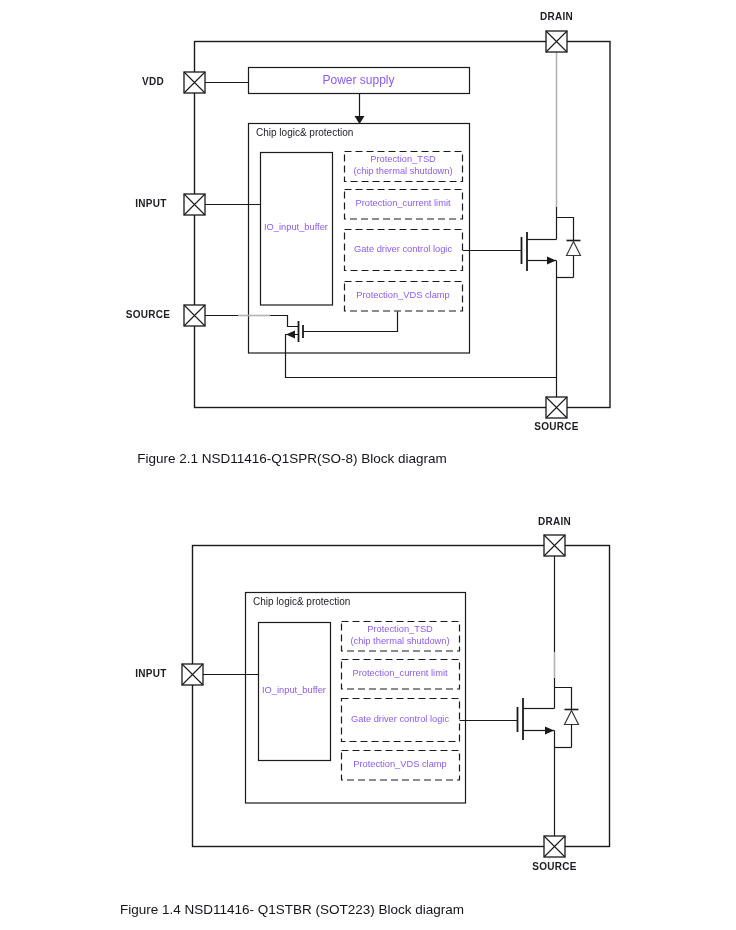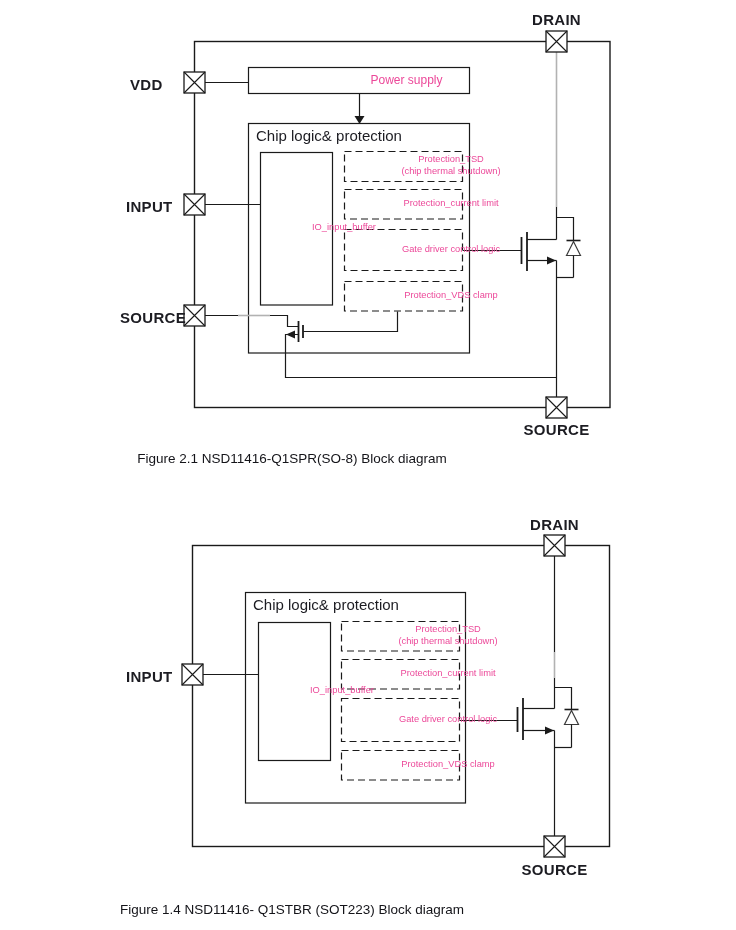--- a/index.html
+++ b/index.html
@@ -1,26 +1,26 @@
 <!DOCTYPE html>
 <html><head>
 <meta charset="utf-8">
 <style>
   html,body{margin:0;padding:0;background:#ffffff;}
   .page{position:relative;width:736px;height:930px;background:#ffffff;overflow:hidden;
         font-family:"Liberation Sans",sans-serif;color:#1c1c22;}
   .layer{position:absolute;left:0;top:0;}
   .txt{position:absolute;white-space:nowrap;}
-  .pin-label{font-size:15px;font-weight:600;letter-spacing:.3px;color:#1c1c22;}
+  .pin-label{font-size:10px;font-weight:600;letter-spacing:.3px;color:#1c1c22;}
   .ctr{text-align:center;}
-  .rgt{text-align:left;}
+  .rgt{text-align:center;}
   .block-text{position:absolute;display:flex;align-items:center;
-              font-size:9.3px;color:#ec4899;text-align:center;line-height:1.25;padding-left:48px;}
+              font-size:9.3px;color:#8b5cf6;text-align:center;line-height:1.25;}
   .block-text .inner{width:100%;}
-  .chip-title{font-size:15px;color:#1c1c22;}
+  .chip-title{font-size:10px;color:#1c1c22;}
   .ps-text{font-size:12px;}
   .caption{position:absolute;left:0;width:584px;text-align:center;font-size:13.5px;
            color:#141419;}
 </style>
 </head>
 <body>
 
 <div class="page">
 
   <svg class="layer" width="736" height="930" viewBox="0 0 736 930">

